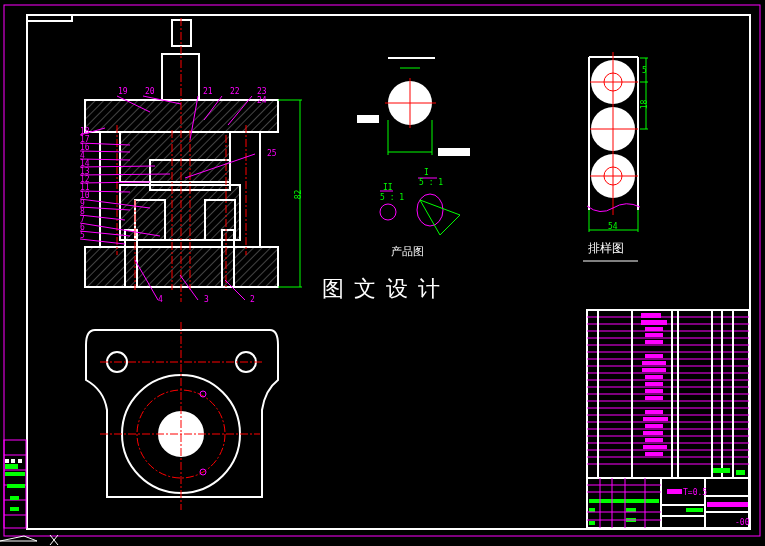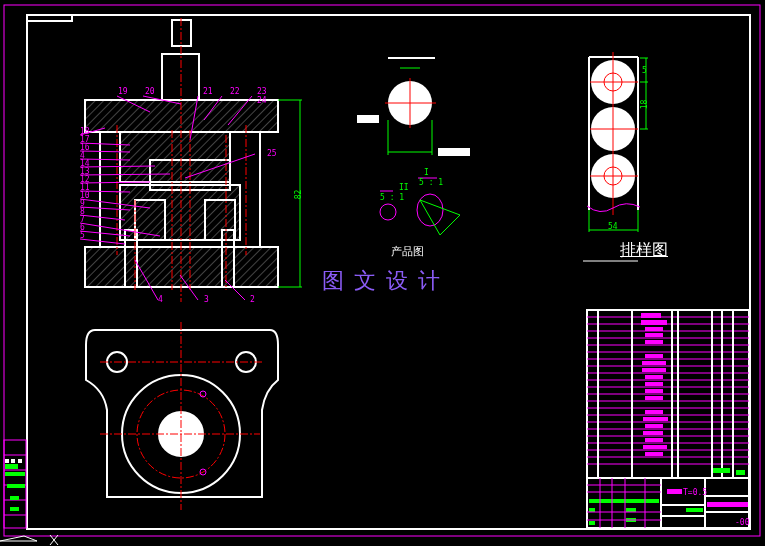--- a/index.html
+++ b/index.html
@@ -1,20 +1,20 @@
 <!DOCTYPE html>
 <html><head>
 <meta charset="utf-8">
 <style>
   html,body{margin:0;padding:0;background:#000;}
   body{width:765px;height:546px;overflow:hidden;position:relative;font-family:"Liberation Sans",sans-serif;}
   .abs{position:absolute;}
   svg{position:absolute;left:0;top:0;}
-  .title-cn{position:absolute;left:322px;top:266px;color:#8b5cf6;font-family:"DejaVu Sans",sans-serif;font-size:22px;letter-spacing:10px;}
-  .layout-title{position:absolute;left:620px;top:240px;color:#fff;font-family:"DejaVu Sans",sans-serif;font-size:16px;text-decoration:underline;}
+  .title-cn{position:absolute;left:322px;top:274px;color:#ffffff;font-family:"DejaVu Sans",sans-serif;font-size:22px;letter-spacing:10px;}
+  .layout-title{position:absolute;left:588px;top:240px;color:#fff;font-family:"DejaVu Sans",sans-serif;font-size:12px;}
   .small{font-family:"DejaVu Sans Mono",monospace;font-size:8px;}
 </style>
 </head>
 <body>
 
 <div class="abs" style="left:0;top:0;width:765px;height:546px;">
 <svg width="765" height="546">
 
   <rect x="4" y="5" width="756" height="531" fill="none" stroke="#ff00ff" stroke-width="1"></rect>
 
@@ -272,21 +272,21 @@
 
 <div class="title-cn">图文设计</div>
 <div class="layout-title">排样图</div>
 <div class="abs small" style="left:391px;top:244px;color:#fff;font-size:11px;text-align:center;">产品图</div>
 
 <div class="abs small" style="left:294px;top:190px;color:#00ff00;transform:rotate(-90deg);">82</div>
 <div class="abs small" style="left:267px;top:149px;color:#ff00ff;text-align:right;">25</div>
 
 <div class="abs small" style="left:424px;top:168px;color:#00ff00;">I</div>
 <div class="abs small" style="left:419px;top:178px;color:#00ff00;">5 : 1</div>
-<div class="abs small" style="left:383px;top:183px;color:#00ff00;margin-left:16px;">II</div>
+<div class="abs small" style="left:383px;top:183px;color:#00ff00;">II</div>
 <div class="abs small" style="left:380px;top:193px;color:#00ff00;">5 : 1</div>
 
 <div class="abs small" style="left:608px;top:222px;color:#00ff00;">54</div>
 <div class="abs small" style="left:640px;top:100px;color:#00ff00;transform:rotate(-90deg);">18</div>
 <div class="abs small" style="left:642px;top:66px;color:#00ff00;">5</div>
 
 <div class="abs small" style="left:683px;top:488px;color:#ff00ff;">T=0.5</div>
 <div class="abs small" style="left:735px;top:518px;color:#ff00ff;">-00</div>
 
 <div class="abs small" style="left:80px;top:128px;color:#ff00ff;line-height:8px;">

